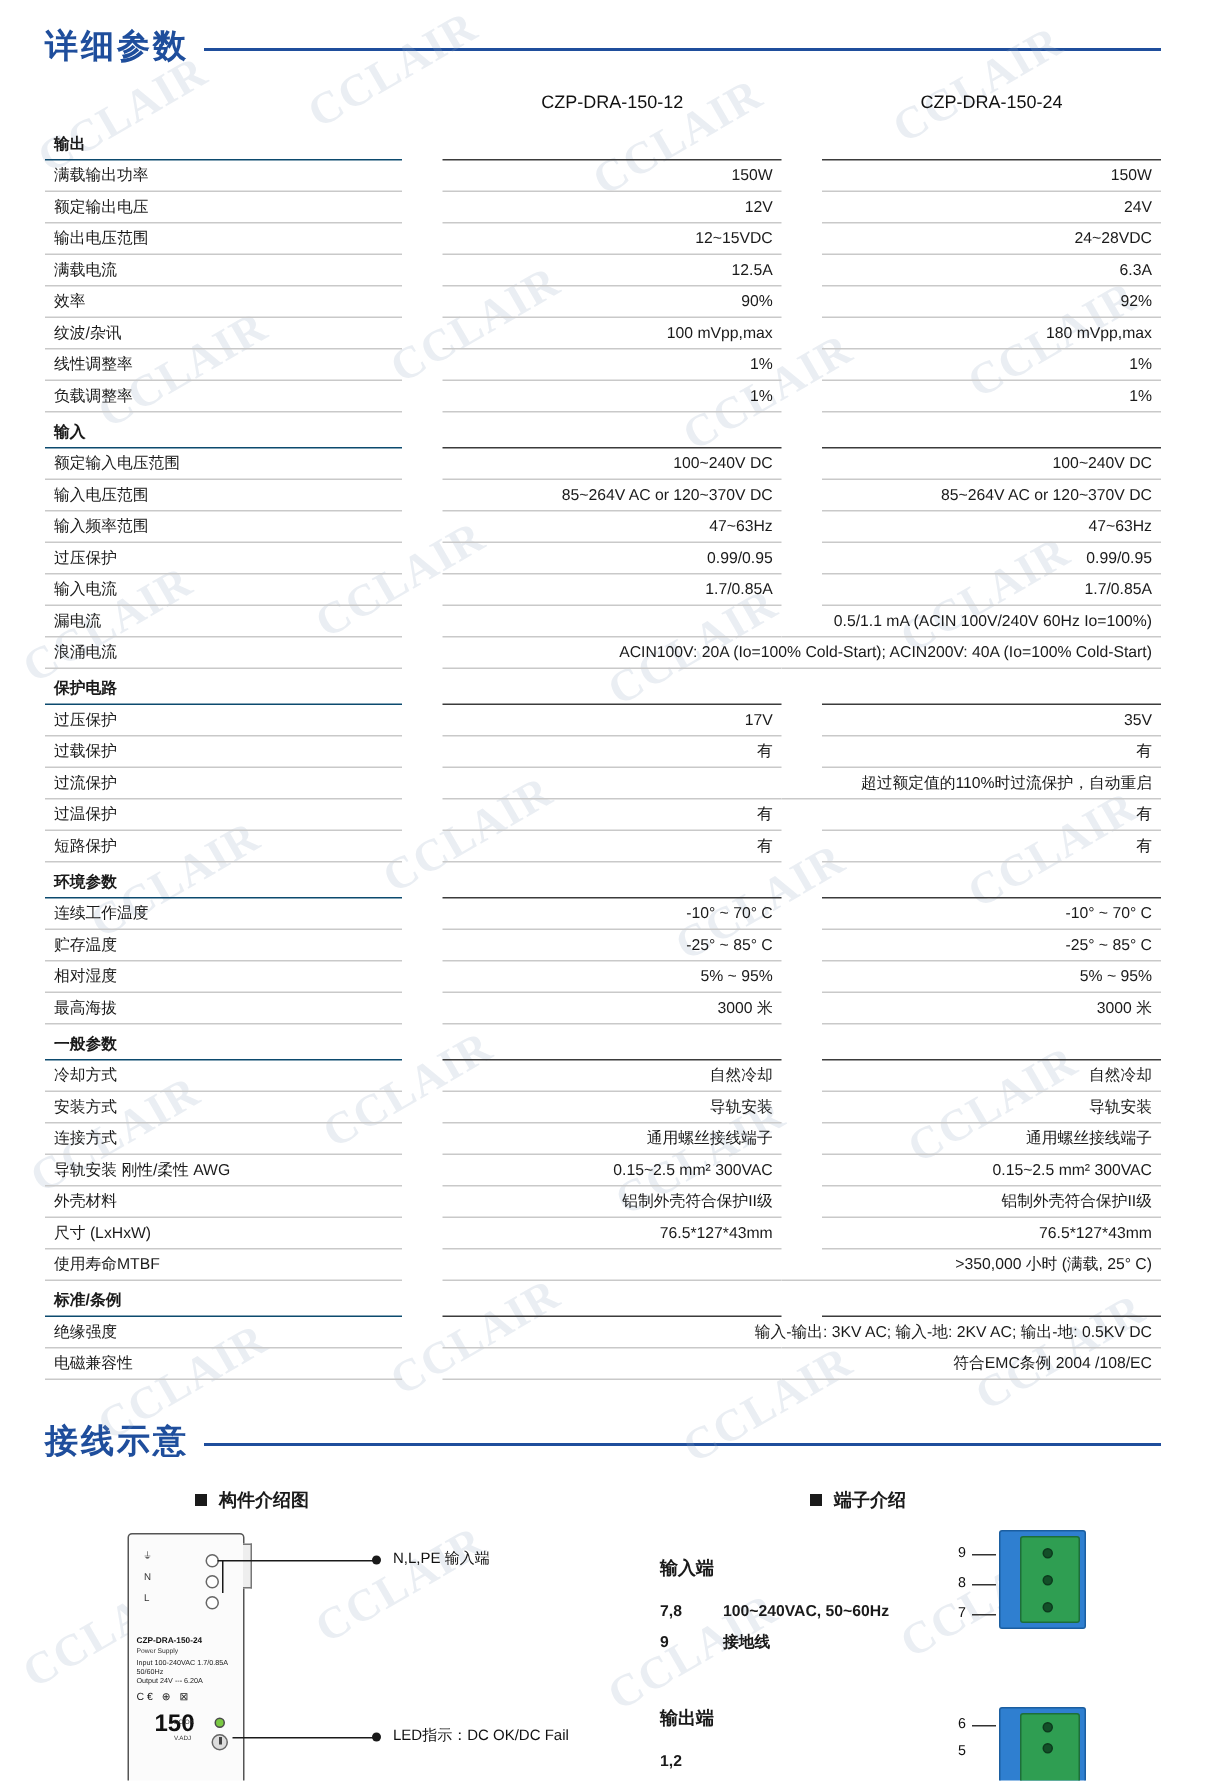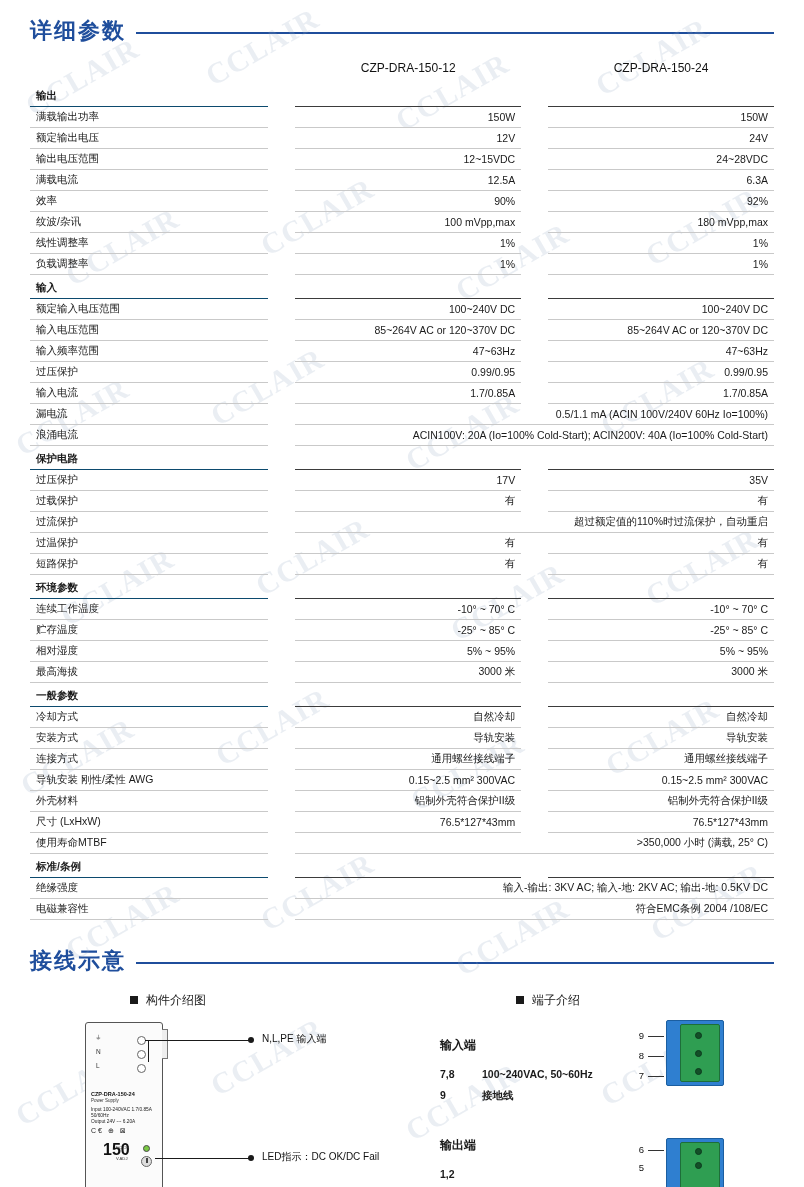--- a/index.html
+++ b/index.html
@@ -95,32 +95,32 @@
   .wiring-body {
     position: relative;
     z-index: 10;
     display: flex;
     padding: 16px 30px 0 30px;
   }
   .wiring-left { width: 400px; position: relative; }
   .wiring-right { width: 344px; position: relative; }
   .sub-title {
     font-size: 12px;
-    font-weight: normal;
+    font-weight: bold;
     margin-left: 60px;
     margin-bottom: 10px;
     padding-left: 40px;
   }
   .sub-title .sq {
     display: inline-block;
     width: 8px; height: 8px;
     background: #1a1a1a;
     margin-right: 8px;
   }
-  .right-title { margin-left: 46px; }
+  .right-title { margin-left: 70px; }
 
   
   .device {
     position: absolute;
     left: 55px; top: 30px;
     width: 78px; height: 200px;
     border: 1.5px solid #555;
     border-radius: 3px;
     background: #fbfbfb;
   }

